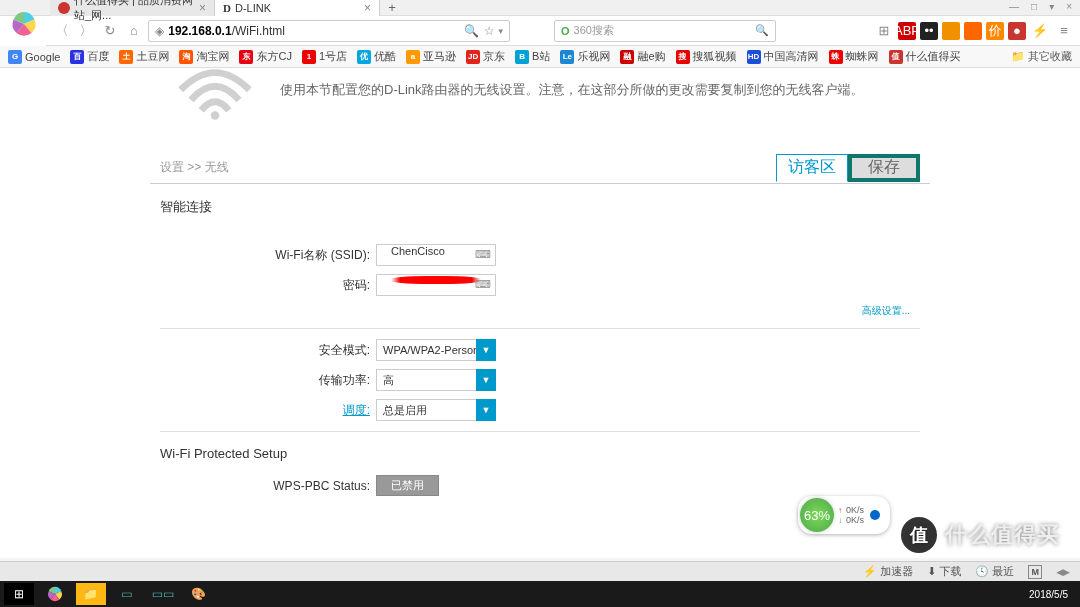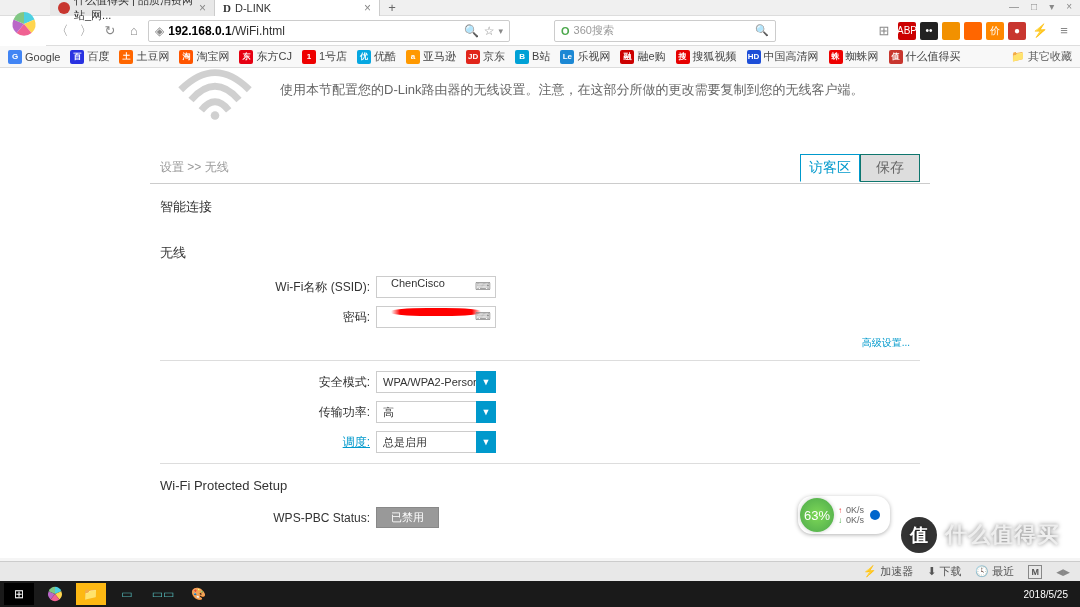--- a/index.html
+++ b/index.html
@@ -15,37 +15,37 @@
 .tab-close{margin-left:auto;color:#888;font-size:12px}
 .new-tab{width:24px;display:flex;align-items:center;justify-content:center;color:#666;font-size:13px}
 .win-controls{position:absolute;right:8px;top:1px;display:flex;gap:12px;color:#888;font-size:10px}
 .addr-bar{height:30px;display:flex;align-items:center;padding:0 6px;gap:4px;background:#fff;border-bottom:1px solid #ddd;margin-left:46px}
 .nav-btn{width:20px;height:20px;display:flex;align-items:center;justify-content:center;color:#888;font-size:13px}
 .url-box{flex:0 0 362px;height:22px;border:1px solid #ccc;border-radius:2px;display:flex;align-items:center;padding:0 6px;font-size:12px;color:#333;background:#fff;gap:4px}
 .url-text b{color:#000}
 .search-box{flex:0 0 222px;height:22px;border:1px solid #ccc;border-radius:2px;display:flex;align-items:center;padding:0 6px;font-size:11px;color:#999;margin-left:40px}
 .search-box .o{color:#4ca84c;font-weight:bold;margin-right:4px}
 .ext-icons{display:flex;gap:4px;margin-left:auto;align-items:center}
-.ext-icon{width:18px;height:18px;border-radius:2px;display:flex;align-items:center;justify-content:center;font-size:10px;color:#fff}
+.ext-icon{width:18px;height:18px;border-radius:2px;display:flex;align-items:center;justify-content:center;font-size:13px;color:#fff}
 .bookmarks{height:22px;display:flex;align-items:center;padding:0 8px;gap:10px;background:#f8f8f8;border-bottom:1px solid #ddd;font-size:11px;color:#444}
 .bm{display:flex;align-items:center;gap:3px;white-space:nowrap}
 .bm-icon{width:14px;height:14px;border-radius:2px;display:flex;align-items:center;justify-content:center;font-size:8px;color:#fff;font-weight:bold}
 .bm-folder{margin-left:auto;display:flex;align-items:center;gap:3px;color:#555}
 .content{background:#fff;height:490px;position:relative;overflow:hidden}
 .router-page{width:780px;margin:0 auto;background:#fff;position:relative}
 .header-sec{display:flex;padding:0 0 40px;gap:20px;margin-left:20px}
 .wifi-icon{width:90px;height:60px;position:relative;margin-top:-4px}
 .wifi-icon svg{width:90px;height:60px}
 .header-text{flex:1;font-size:13px;color:#666;line-height:1.8;margin-top:10px}
 .tab-nav{height:32px;display:flex;align-items:center;border-bottom:1px solid #ccc;padding:0 10px;font-size:12px;margin-top:-12px}
 .breadcrumb{color:#999}
 .tab-nav-right{margin-left:auto;display:flex}
-.tab-nav-btn{width:60px;height:28px;display:flex;align-items:center;justify-content:center;border:1px solid #ccc;font-size:14px}
+.tab-nav-btn{width:72px;height:28px;display:flex;align-items:center;justify-content:center;border:1px solid #ccc;font-size:16px}
 .tab-nav-btn.visitor{color:#0099cc;border-color:#0099cc;border-bottom-color:#fff;background:#fff}
-.tab-nav-btn.save{background:#ddd;color:#666;border:1px solid #0f766e}
+.tab-nav-btn.save{background:#ddd;color:#666;border:4px solid #0f766e}
 .section{padding:14px 10px 0;font-size:12px}
 .section-title{font-weight:normal;color:#333;margin-bottom:14px;font-size:13px}
 .form-row{display:flex;align-items:center;margin-bottom:8px}
 .form-label{width:216px;text-align:right;padding-right:6px;color:#333;font-size:12px}
 .form-label a{color:#0099cc;text-decoration:underline}
 .status-btn{display:inline-block;padding:2px 14px;background:#0099cc;color:#fff;font-size:11px;border:1px solid #0099cc}
 .status-btn.disabled{background:#999;border-color:#888}
 .text-input{width:120px;height:22px;border:1px solid #ccc;padding:0 14px;font-size:11px;color:#333;position:relative}
 .text-input .kb{position:absolute;right:4px;top:3px;color:#888;font-size:11px}
 .scribble{width:90px;height:10px;background:linear-gradient(90deg,transparent,#f00 10%,#f00 90%,transparent);border-radius:40%;transform:scaleY(0.8)}
@@ -222,21 +222,20 @@
         <div class="tab-nav-btn visitor">访客区</div>
         <div class="tab-nav-btn save">保存</div>
       </div>
     </div>
 
     <div class="section">
       <div class="section-title">智能连接</div>
     </div>
 
     <div class="section">
-      <div class="section-title">无线</div>
       <div class="form-row">
         <div class="form-label">Wi-Fi名称 (SSID):</div>
         <div class="text-input"><span>ChenCisco</span><span class="kb">⌨</span></div>
       </div>
       <div class="form-row">
         <div class="form-label">密码:</div>
         <div class="text-input">
             <div class="scribble"></div>
             <span class="kb">⌨</span>
           </div>
@@ -314,14 +313,14 @@
         <path d="M34 14 A16 16 0 0 1 30 32 L20 20 Z" fill="#ffd54f"></path>
         <path d="M30 32 A16 16 0 0 1 10 32 L20 20 Z" fill="#f06292"></path>
         <path d="M10 32 A16 16 0 0 1 6 14 L20 20 Z" fill="#ba68c8"></path>
         <path d="M6 14 A16 16 0 0 1 20 4 L20 20 Z" fill="#81c784"></path>
       </svg>
     </div>
   <div class="tb-item" style="background:#fdb813;color:#333">📁</div>
   <div class="tb-item" style="color:#5bb">▭</div>
   <div class="tb-item" style="color:#5bb">▭▭</div>
   <div class="tb-item">🎨</div>
-  <div class="tb-time">2018/5/25</div>
+  <div class="tb-time">2018/5/5</div>
 </div>
 
 </body></html>

